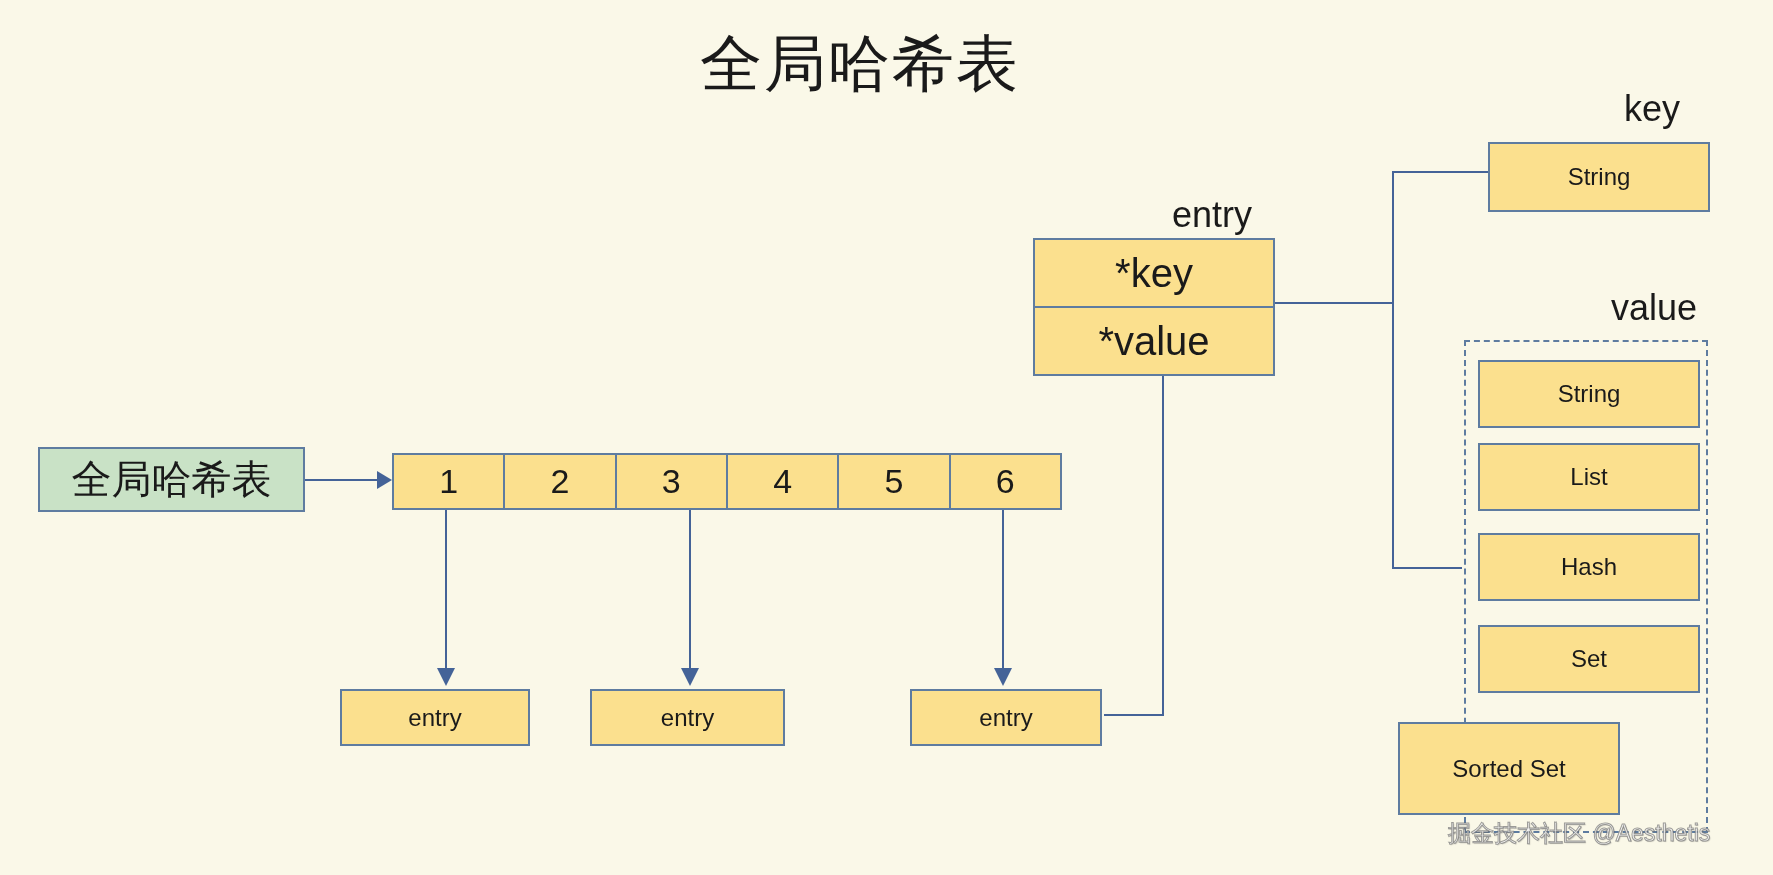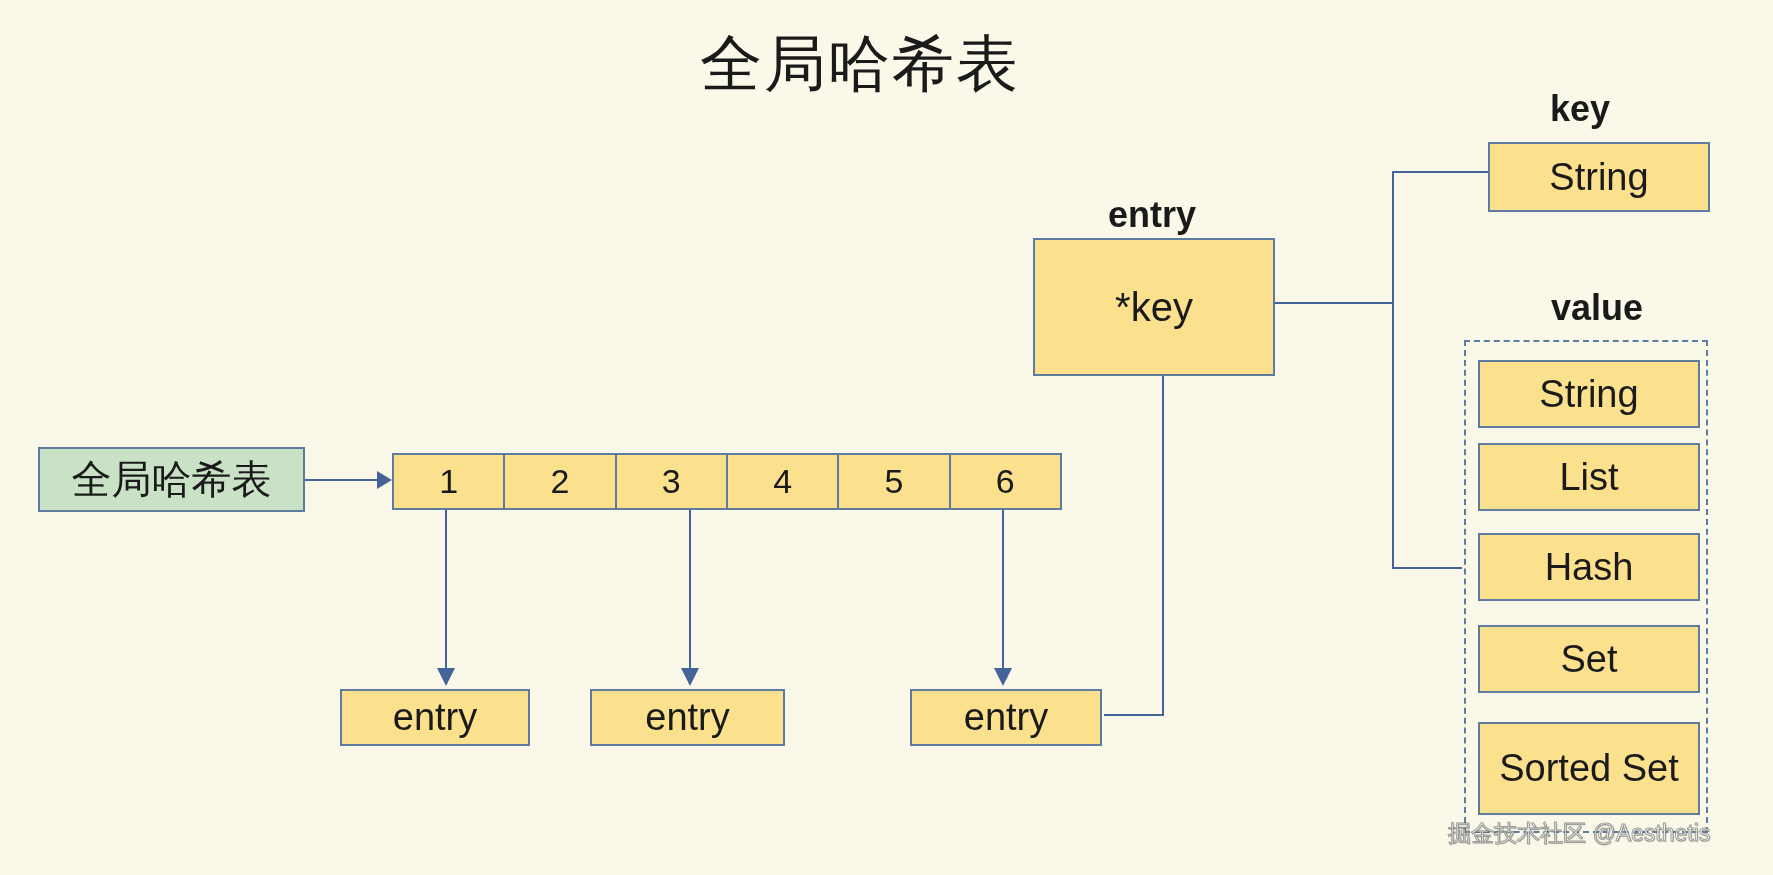--- a/index.html
+++ b/index.html
@@ -10,26 +10,26 @@
     --green-fill:#C9E2C6;
     --text:#1A1A1A;
   }
   *{margin:0;padding:0;box-sizing:border-box;}
   html,body{width:1773px;height:875px;overflow:hidden;}
   body{font-family:"Liberation Sans","DejaVu Sans",sans-serif;background:var(--background);}
   .canvas{position:relative;width:1773px;height:691px;background:var(--background);}
   .svg-layer{position:absolute;left:0;top:0;width:1773px;height:875px;z-index:1;}
   .svg-layer path{stroke:var(--connector);stroke-width:2;fill:none;}
   .svg-layer polygon{fill:var(--connector);stroke:none;}
-  .label{position:absolute;color:var(--text);font-weight:700;text-align:center;z-index:2;}
+  .label{position:absolute;color:var(--text);font-weight:400;text-align:right;z-index:2;}
   .title{position:absolute;left:0;top:22px;width:1720px;text-align:center;
          font-size:62px;font-weight:500;color:var(--text);z-index:2;letter-spacing:2px;}
   .ybox{position:absolute;background:var(--box-fill);border:2px solid var(--box-border);
         display:flex;align-items:center;justify-content:center;
-        font-size:38px;color:var(--text);z-index:2;}
+        font-size:24px;color:var(--text);z-index:2;}
   .green-box{position:absolute;left:38px;top:447px;width:267px;height:65px;
         background:var(--green-fill);border:2px solid var(--box-border);
         display:flex;align-items:center;justify-content:center;
         font-size:40px;color:var(--text);z-index:2;}
   .bucket-row{position:absolute;left:392px;top:453px;width:670px;height:57px;
         display:flex;border:2px solid var(--box-border);background:var(--box-fill);z-index:2;}
   .bucket-cell{flex:1;display:flex;align-items:center;justify-content:center;
         font-size:34px;color:var(--text);}
   .bucket-cell + .bucket-cell{border-left:2px solid var(--box-border);}
   .entry-struct{position:absolute;left:1033px;top:238px;width:242px;height:138px;
@@ -84,28 +84,29 @@
     <div class="bucket-cell">6</div>
   </div>
 
   <div class="ybox" style="left:340px;top:689px;width:190px;height:57px;">entry</div>
   <div class="ybox" style="left:590px;top:689px;width:195px;height:57px;">entry</div>
   <div class="ybox" style="left:910px;top:689px;width:192px;height:57px;">entry</div>
 
   <div class="label" style="left:1052px;top:194px;width:200px;font-size:36px;">entry</div>
   <div class="entry-struct">
     <div class="entry-field">*key</div>
+    <div class="entry-field">*value</div>
   </div>
 
   <div class="label" style="left:1480px;top:88px;width:200px;font-size:36px;">key</div>
   <div class="ybox" style="left:1488px;top:142px;width:222px;height:70px;">String</div>
 
   <div class="label" style="left:1497px;top:287px;width:200px;font-size:36px;">value</div>
   <div class="value-container"></div>
   <div class="ybox" style="left:1478px;top:360px;width:222px;height:68px;">String</div>
   <div class="ybox" style="left:1478px;top:443px;width:222px;height:68px;">List</div>
   <div class="ybox" style="left:1478px;top:533px;width:222px;height:68px;">Hash</div>
   <div class="ybox" style="left:1478px;top:625px;width:222px;height:68px;">Set</div>
-  <div class="ybox" style="left:1478px;top:722px;width:222px;height:93px;text-align:center;">Sorted Set</div>
+  <div class="ybox" style="left:1398px;top:722px;width:222px;height:93px;text-align:center;">Sorted Set</div>
 
   <div class="watermark">掘金技术社区 @Aesthetis</div>
 
 </div>
 
 </body></html>

